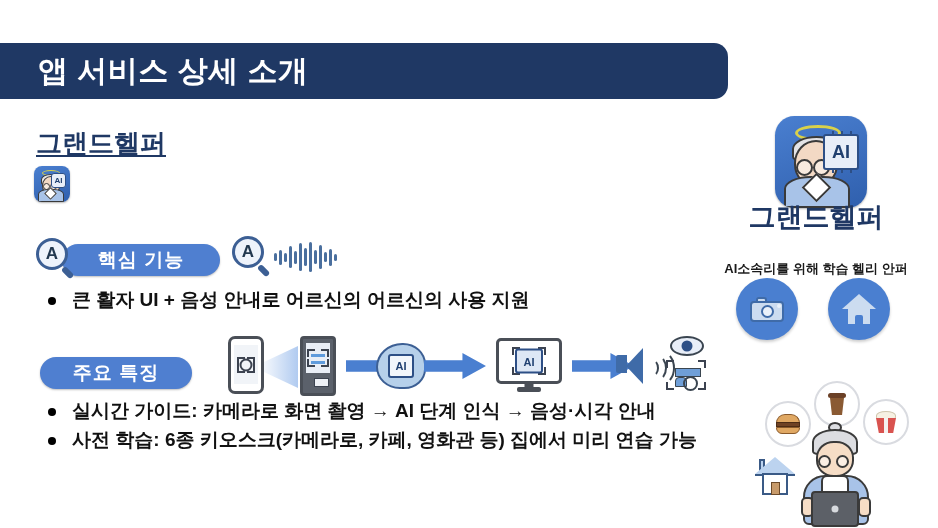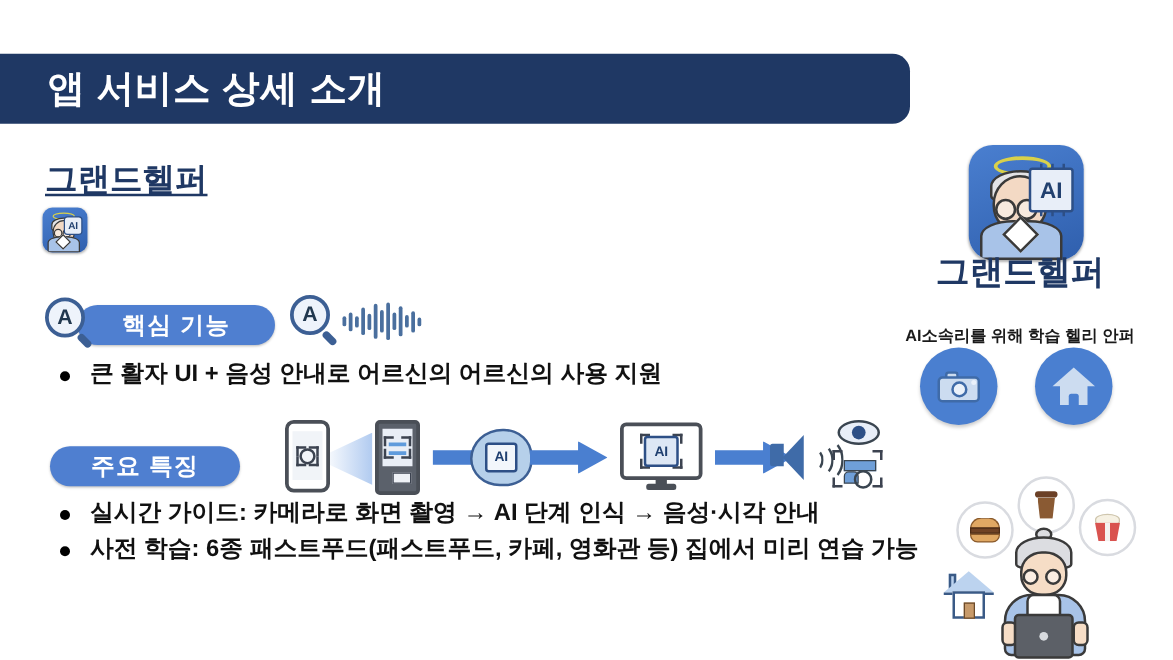--- a/index.html
+++ b/index.html
@@ -790,21 +790,21 @@
 
 </div>
 
 <div class="bullet-row" id="bullet-feature-0">
   <div class="bullet-dot"></div>
   <div class="bullet-text">실시간 가이드: 카메라로 화면 촬영 → AI 단계 인식 → 음성·시각 안내</div>
 </div>
 
 <div class="bullet-row" id="bullet-feature-1">
   <div class="bullet-dot"></div>
-  <div class="bullet-text">사전 학습: 6종 패스트푸드(패스트푸드, 카페, 영화관 등) 집에서 미리 연습 가능</div>
+  <div class="bullet-text">사전 학습: 6종 키오스크(카메라로, 카페, 영화관 등) 집에서 미리 연습 가능</div>
 </div>
 
 <div class="brand-icon-wrap">
   <div class="app-icon large">
     <div class="ai-halo"></div>
     <div class="senior-hair"></div>
     <div class="senior-head"></div>
     <div class="senior-glasses l"></div>
     <div class="senior-glasses r"></div>
     <div class="senior-body"></div>

